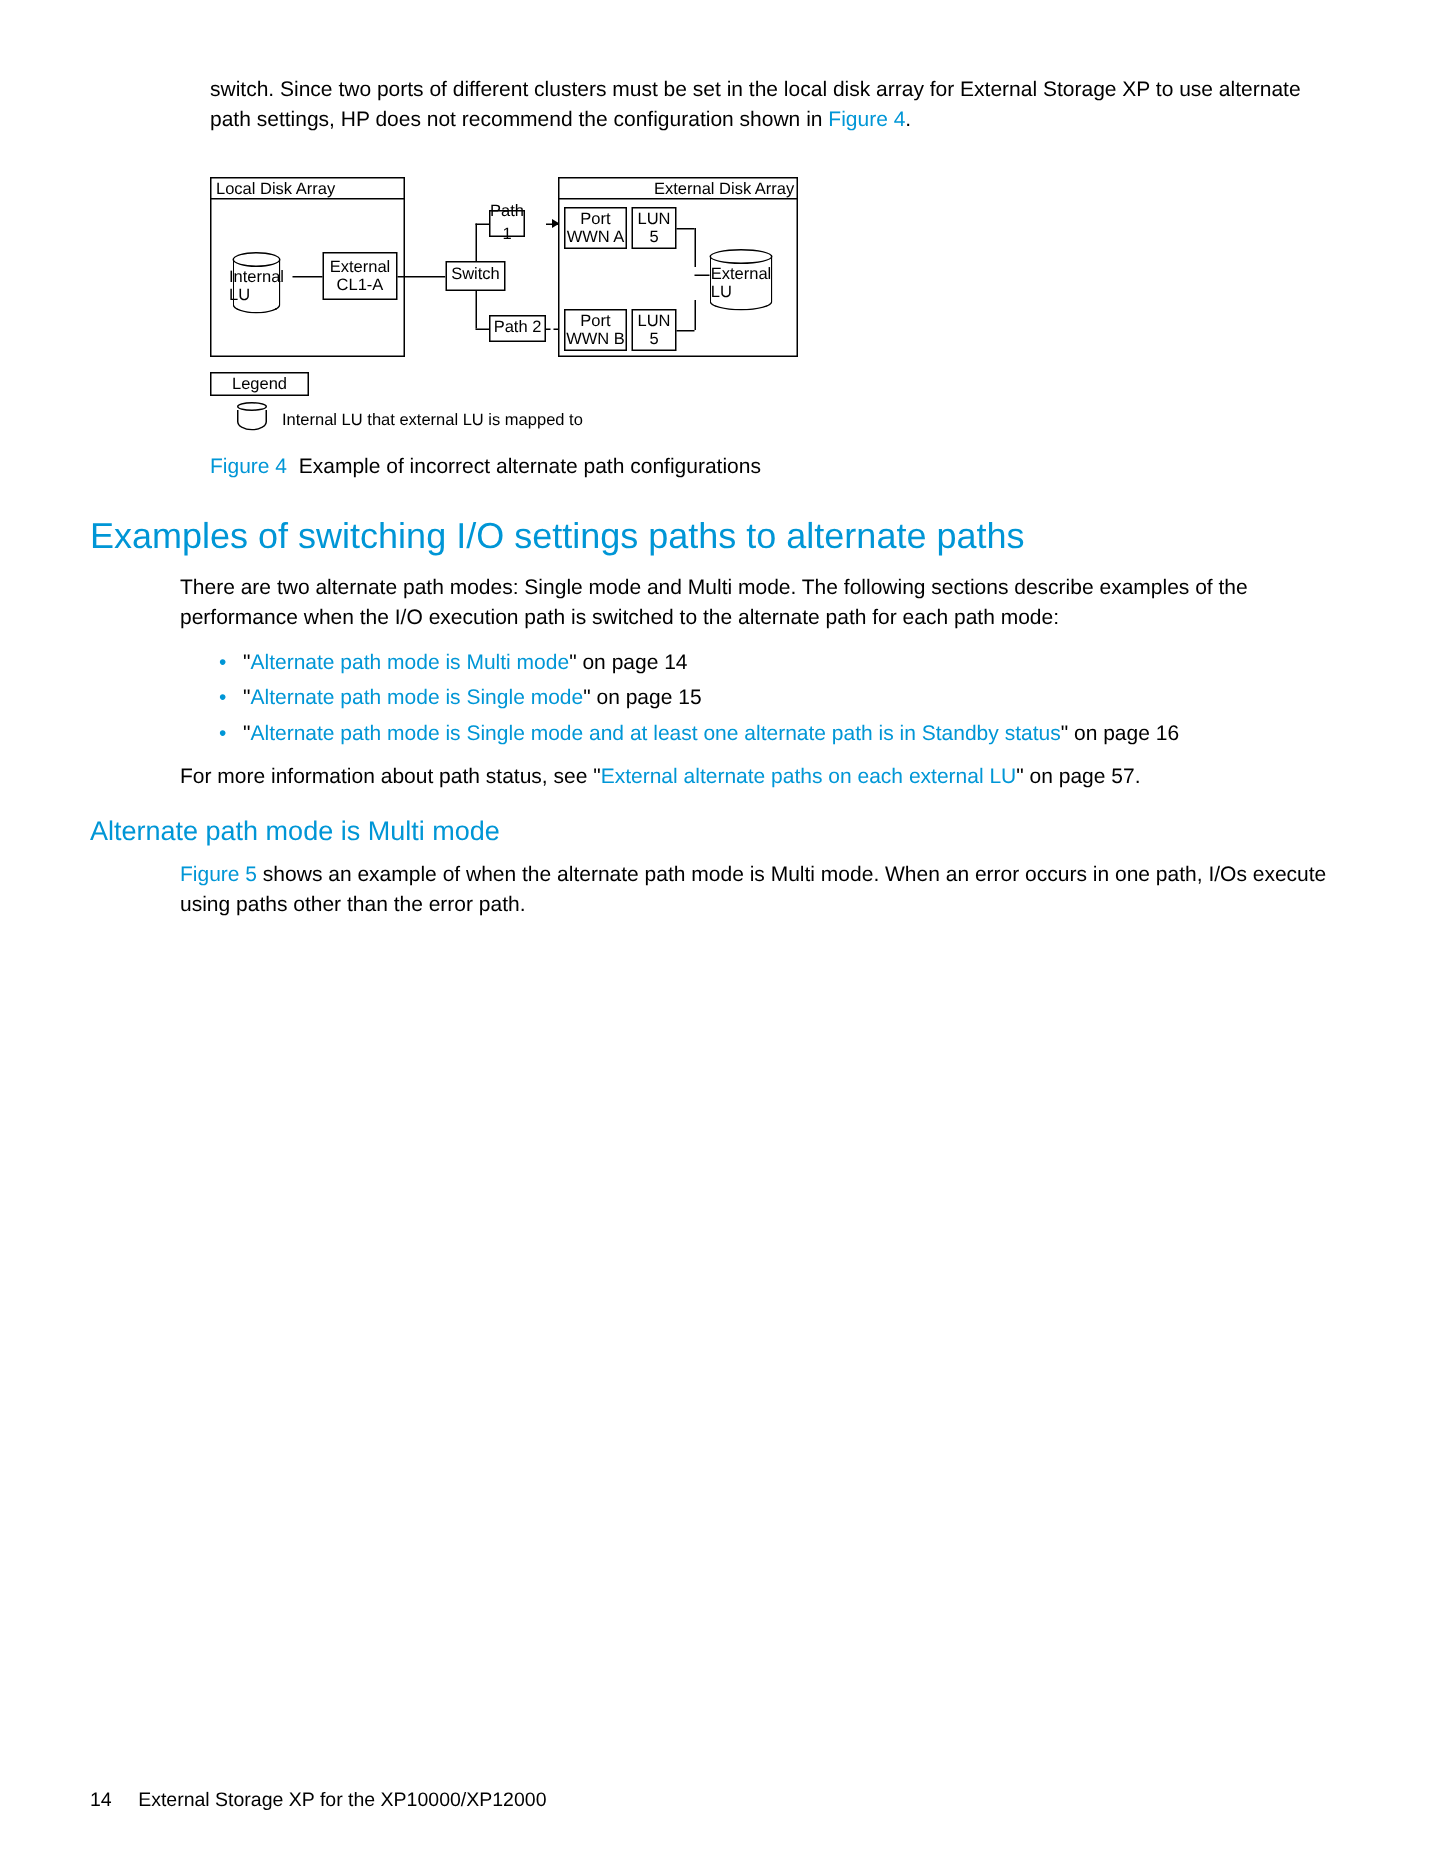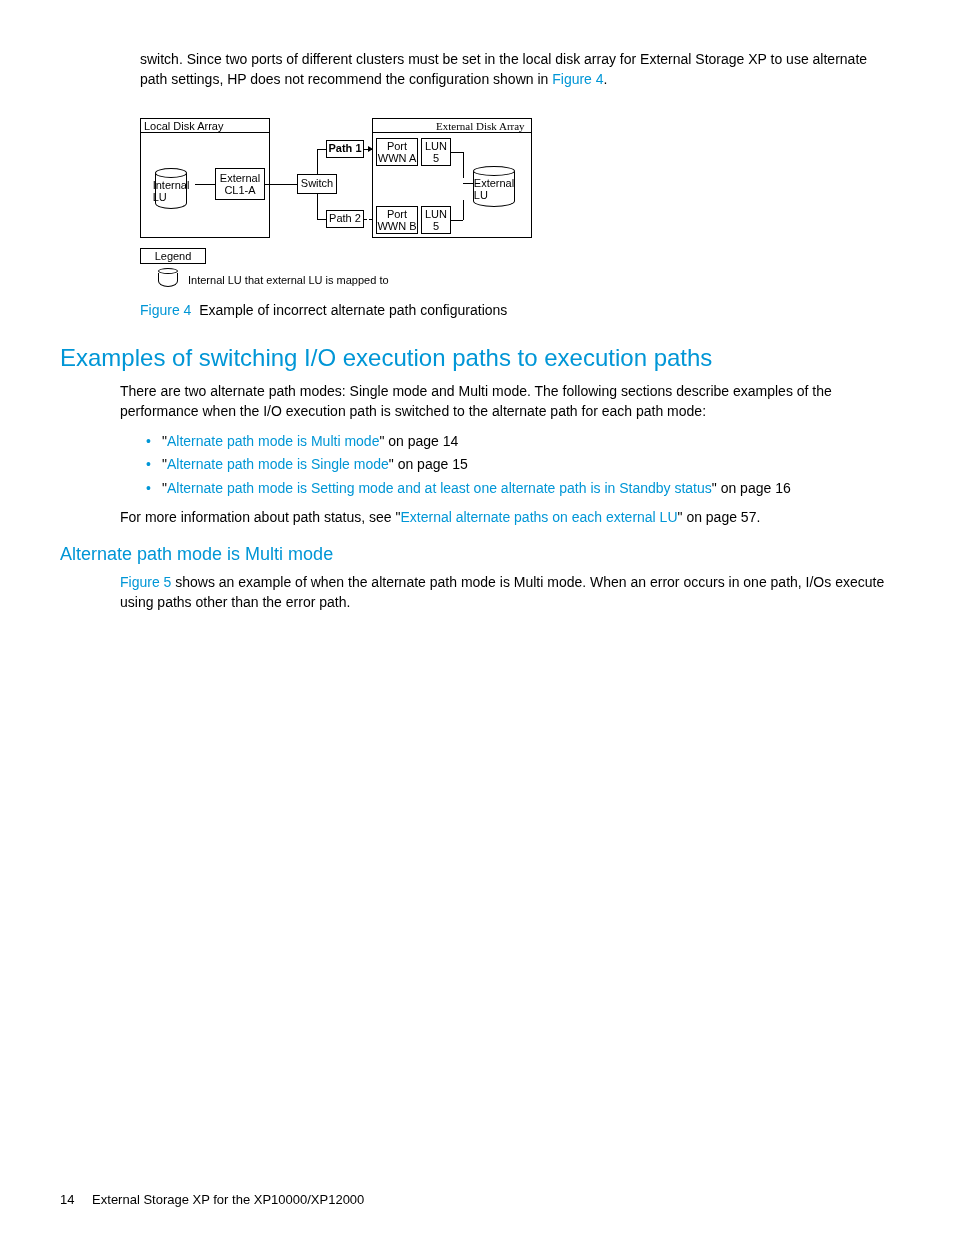--- a/index.html
+++ b/index.html
@@ -179,31 +179,31 @@
 
     <div class="line hline" style="left:55px;top:66px;width:20px;"></div>
 
     <div class="line hline" style="left:125px;top:66px;width:32px;"></div>
 
     <div class="box" style="left:157px;top:56px;width:40px;height:20px;">Switch</div>
 
     <div class="line vline" style="left:177px;top:31px;height:25px;"></div>
     <div class="line vline" style="left:177px;top:76px;height:25px;"></div>
 
-    <div class="box" style="left:186px;top:22px;width:38px;height:18px;font-weight:bold;">Path 1</div>
+    <div class="box" style="left:186px;top:22px;width:24px;height:18px;">Path 1</div>
 
     <div class="line hline" style="left:177px;top:31px;width:9px;"></div>
     <div class="line hline with-arrow-r" style="left:224px;top:31px;width:8px;"></div>
 
     <div class="box" style="left:186px;top:92px;width:38px;height:18px;">Path 2</div>
     <div class="line hline" style="left:177px;top:101px;width:9px;"></div>
     <div class="dash-h" style="left:224px;top:101px;width:8px;"></div>
 
     <div class="box" style="left:232px;top:0;width:160px;height:120px;"></div>
-    <div class="label" style="left:296px;top:1px;font-family:Liberation Serif, serif;">External Disk Array</div>
+    <div class="label" style="left:296px;top:1px;">External Disk Array</div>
     <div style="position:absolute;left:232px;top:14px;width:160px;height:1px;background:#000;"></div>
 
     <div class="box" style="left:236px;top:20px;width:42px;height:28px;white-space:pre;line-height:1.1;">Port
 WWN A</div>
 
     <div class="box" style="left:281px;top:20px;width:30px;height:28px;white-space:pre;line-height:1.1;">LUN
 5</div>
 
     <div class="box" style="left:236px;top:88px;width:42px;height:28px;white-space:pre;line-height:1.1;">Port
 WWN B</div>
@@ -230,33 +230,33 @@
     </div>
     <div class="label" style="left:48px;top:155px;">Internal LU that external LU is mapped to</div>
   </div>
 </div>
 
 <div class="fig-caption">
   <span class="fig-label">Figure 4</span>
   &nbsp;<span>Example of incorrect alternate path configurations</span>
 </div>
 
-<h2 class="section">Examples of switching I/O execution paths to execution paths</h2>
+<h2 class="section">Examples of switching I/O settings paths to alternate paths</h2>
 
 <div class="body-para">There are two alternate path modes: Single mode and Multi mode. The following sections describe examples of the performance when the I/O execution path is switched to the alternate path for each path mode:</div>
 
 <ul class="bullets">
   <li>
     <span>"</span><span class="link">Alternate path mode is Multi mode</span><span>" on page 14</span>
   </li>
   <li>
     <span>"</span><span class="link">Alternate path mode is Single mode</span><span>" on page 15</span>
   </li>
   <li>
-    <span>"</span><span class="link">Alternate path mode is Setting mode and at least one alternate path is in Standby status</span><span>" on page 16</span>
+    <span>"</span><span class="link">Alternate path mode is Single mode and at least one alternate path is in Standby status</span><span>" on page 16</span>
   </li>
 </ul>
 
 <div class="body-para">
   <span>For more information about path status, see "</span><span class="link">External alternate paths on each external LU</span><span>" on page 57.</span>
 </div>
 
 <h3 class="subsection">Alternate path mode is Multi mode</h3>
 
 <div class="body-para">

